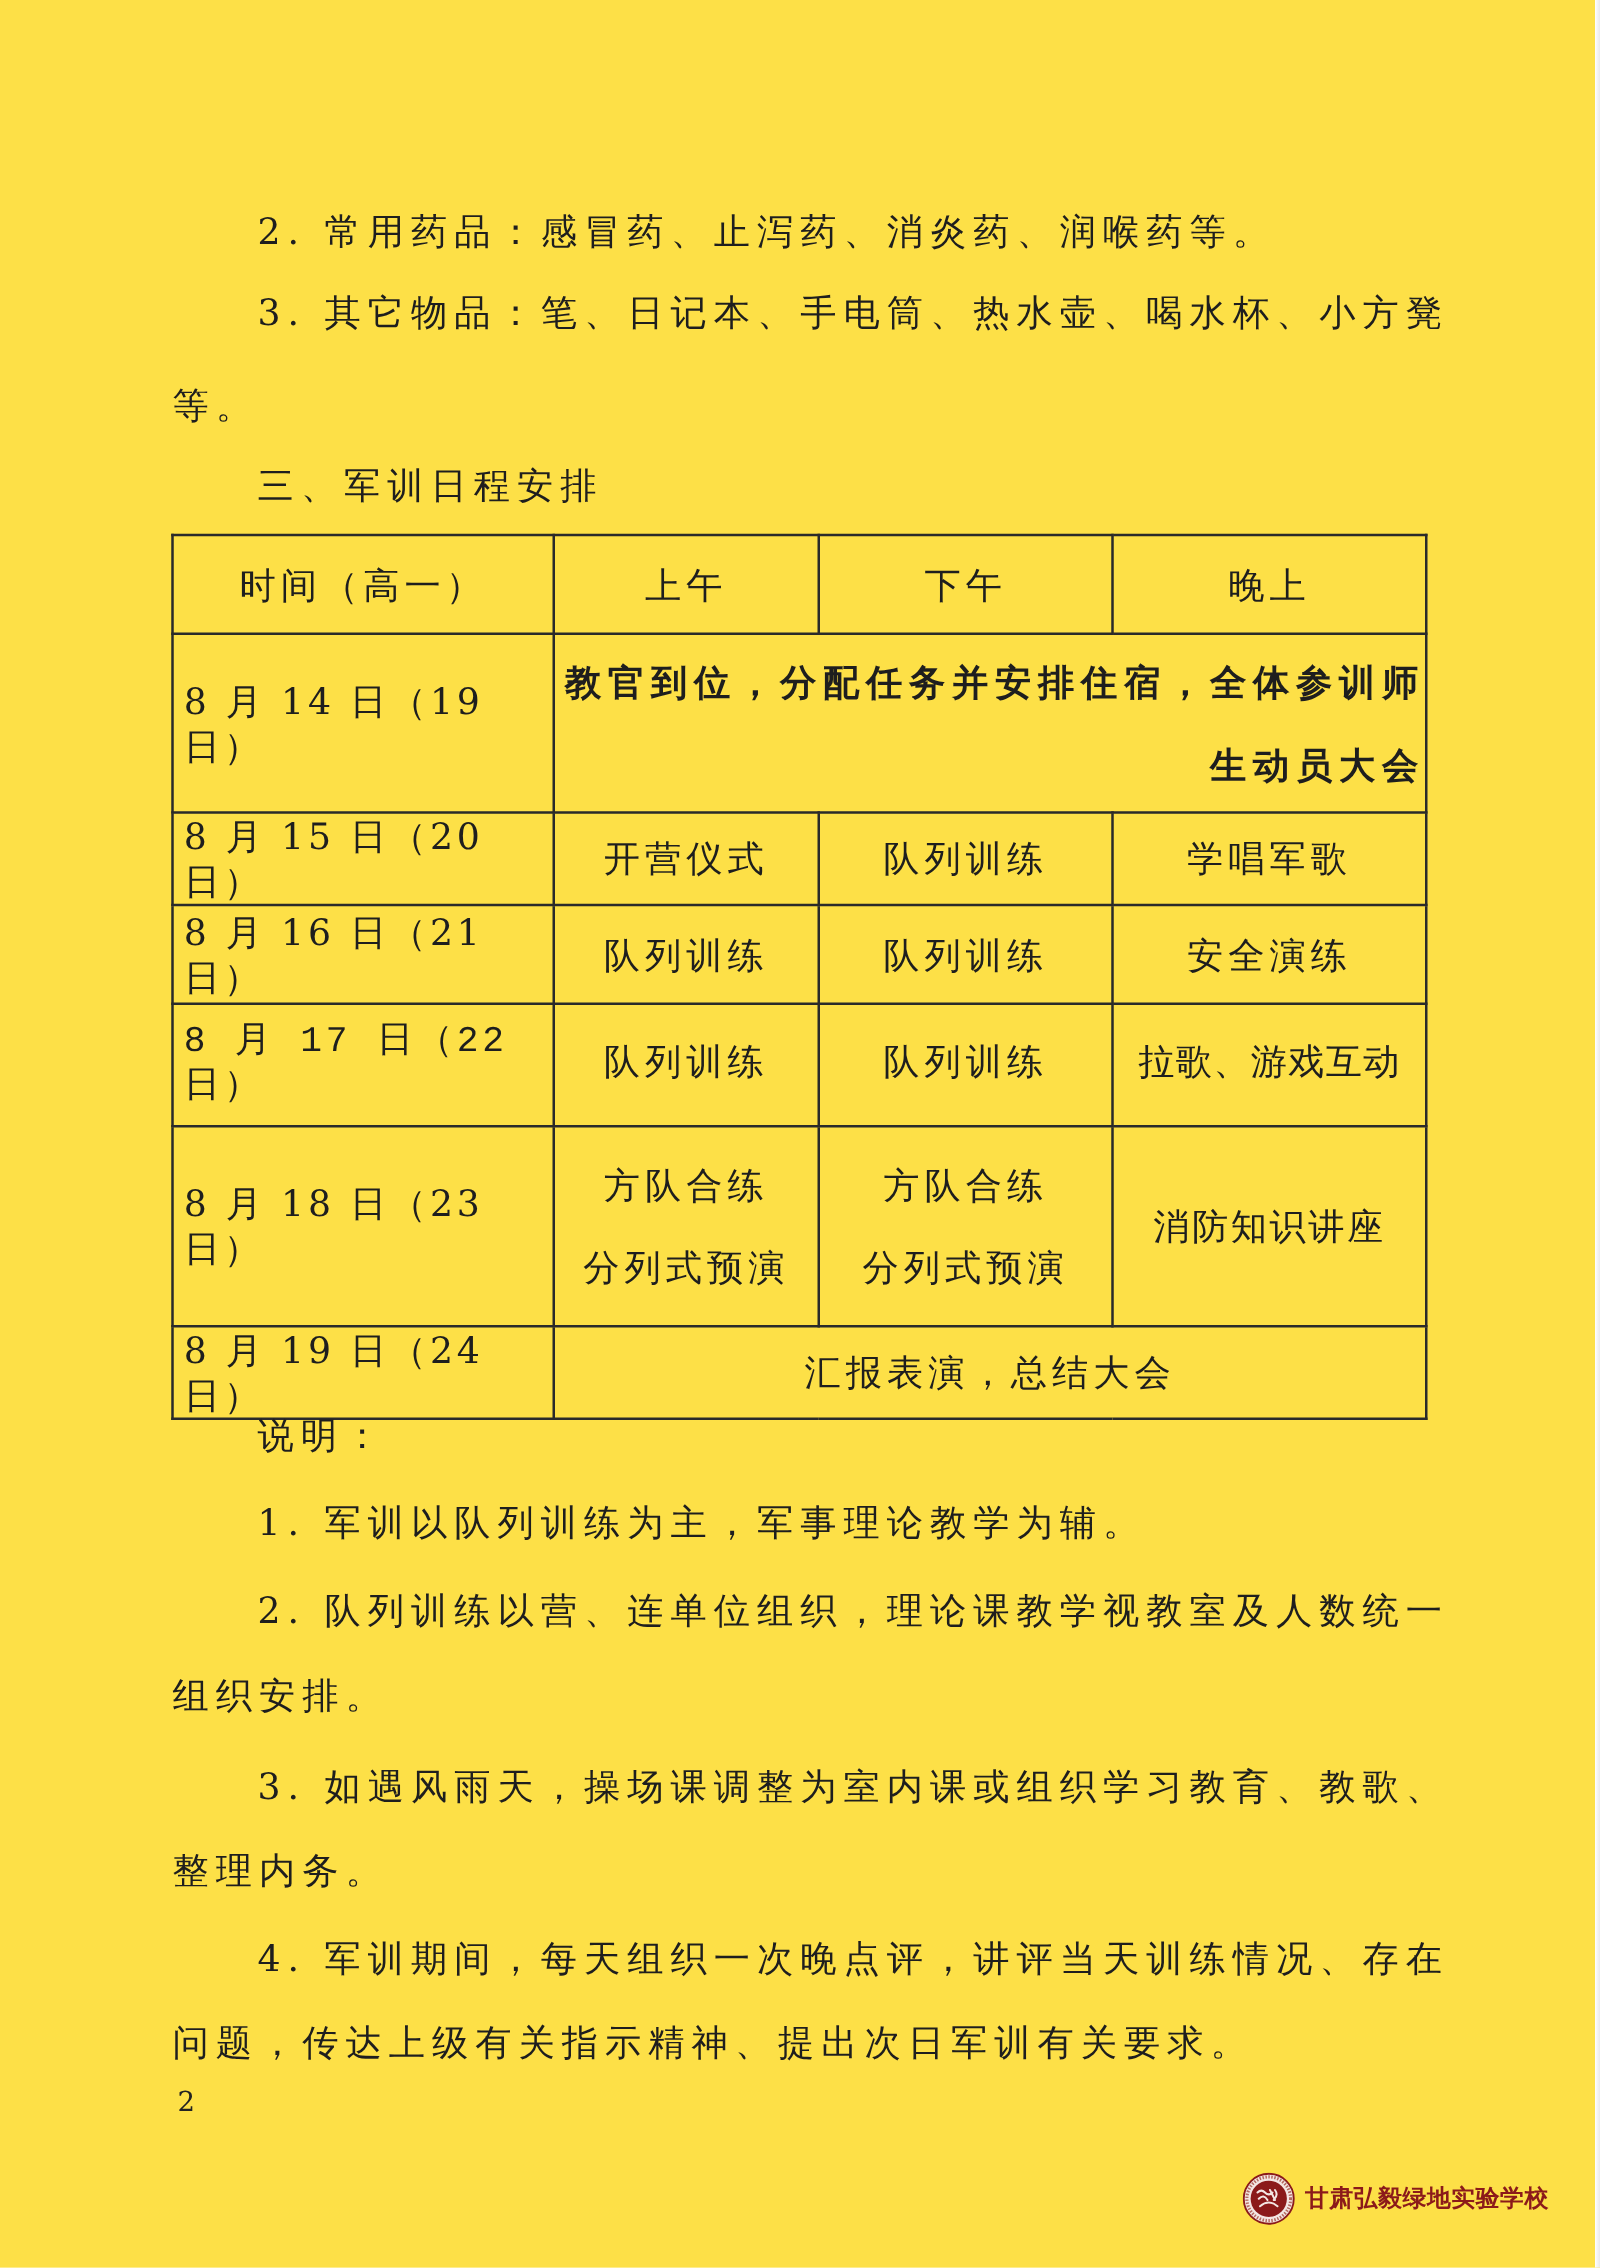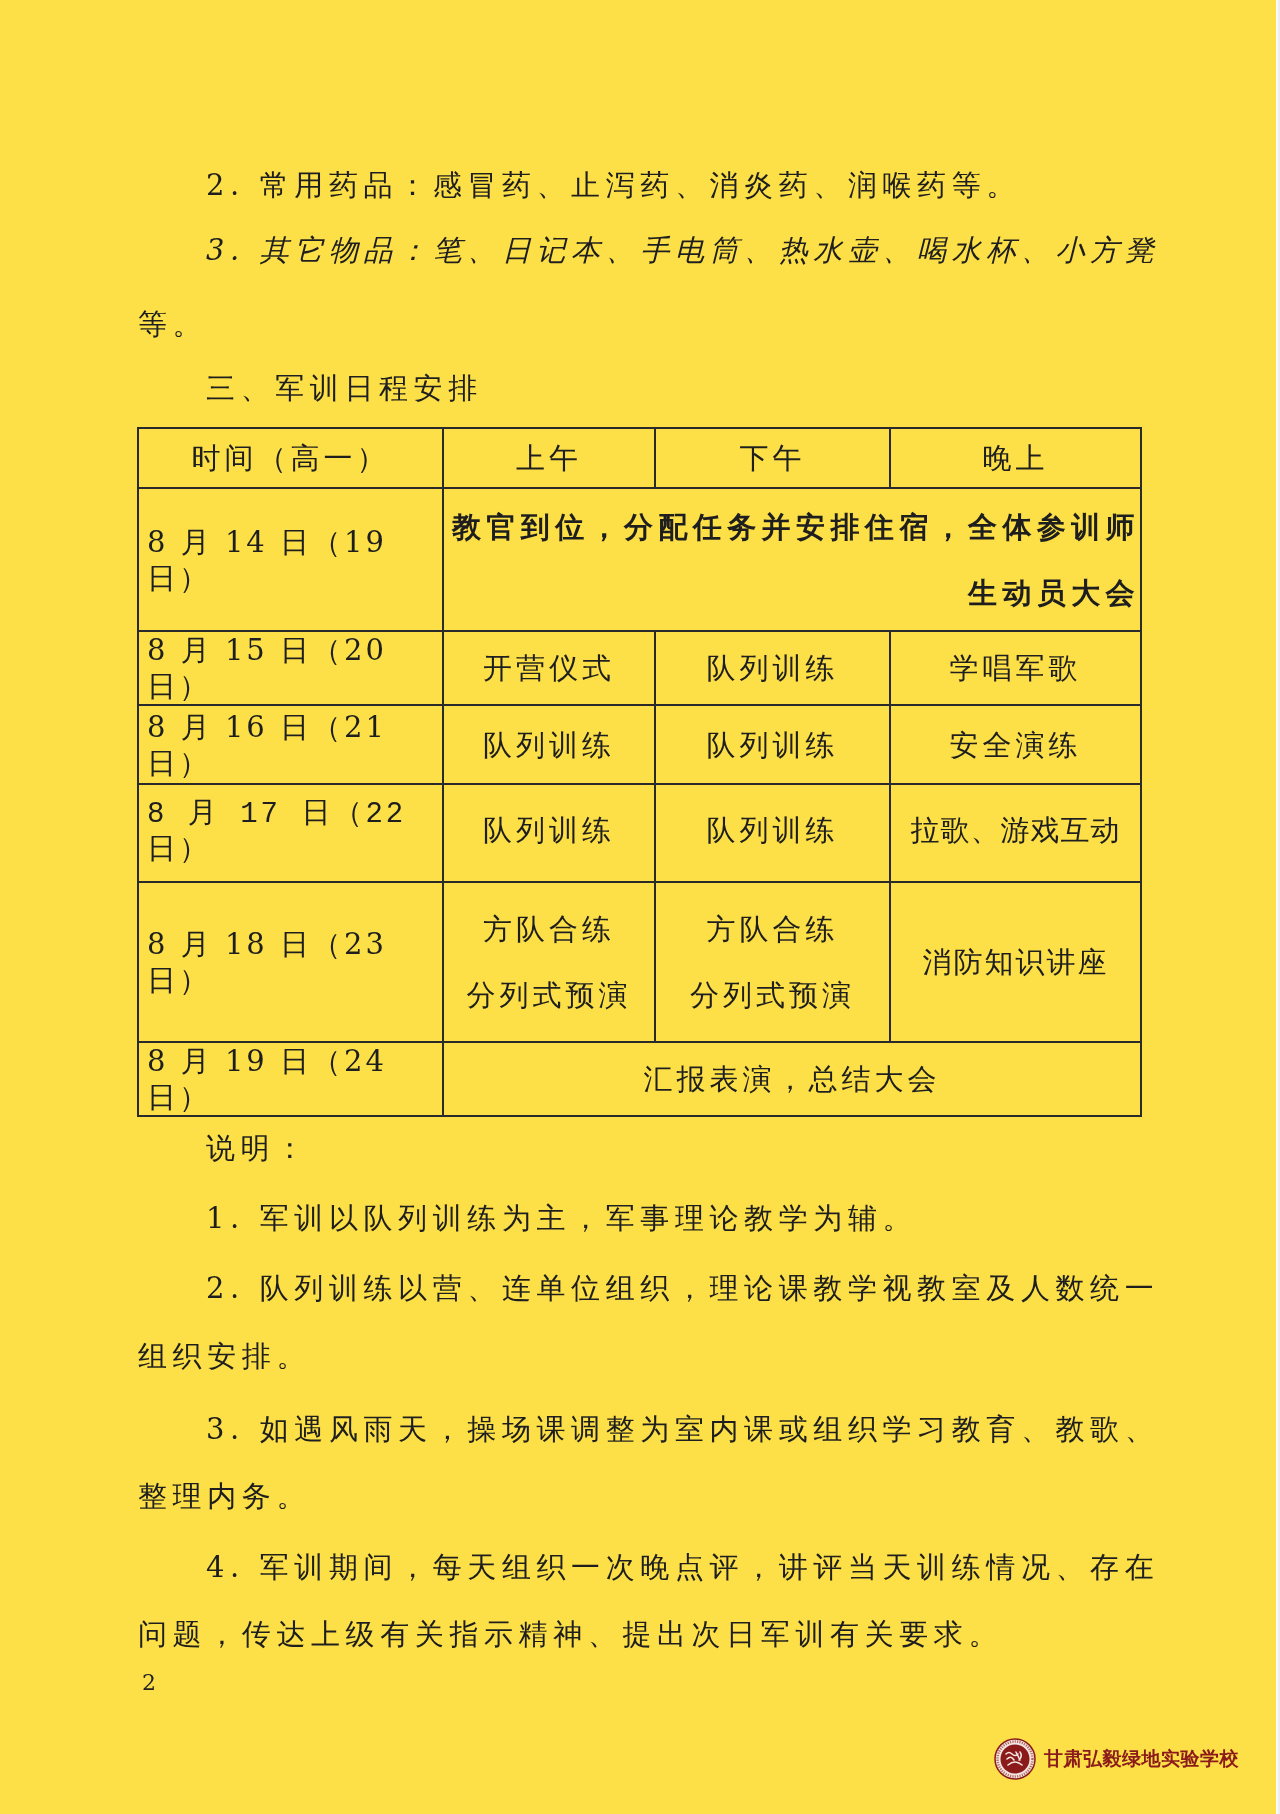--- a/index.html
+++ b/index.html
@@ -67,21 +67,21 @@
       text-align: right;
       padding-left: 6px;
       line-height: 66px;
       letter-spacing: 5.4px;
       font-weight: bold;
     }
     .schedule td .stack {
       display: block;
       line-height: 66px;
     }
-    .row-h0 { height: 60px; }
+    .row-h0 { height: 79px; }
     .row-h1 { height: 143px; }
     .row-h2 { height: 56px; margin-left: 29px; }
     .row-h3 { height: 79px; }
     .row-h4 { height: 98px; font-family: Liberation Mono, monospace; }
     .row-h5 { height: 160px; padding-left: 40px; }
     .row-h6 { height: 71px; }
 
     .page-number {
       position: absolute;
       left: 142px;
@@ -115,21 +115,21 @@
       white-space: nowrap;
     }
   </style>
 </head>
 <body>
 
 <div class="page">
   <div class="edge-right"></div>
 
   <div class="line indent" style="top:167px;">2. 常用药品：感冒药、止泻药、消炎药、润喉药等。</div>
-  <div class="line indent" style="top:232px;font-style:italic;">3. 其它物品：笔、日记本、手电筒、热水壶、喝水杯、小方凳</div>
+  <div class="line indent" style="top:232px;">3. 其它物品：笔、日记本、手电筒、热水壶、喝水杯、小方凳</div>
   <div class="line" style="top:306px;">等。</div>
 
   <div class="line indent" style="top:370px;">三、军训日程安排</div>
 
   <table class="schedule">
     <colgroup>
       <col style="width:305px;">
       <col style="width:212px;">
       <col style="width:235px;">
       <col style="width:251px;">

